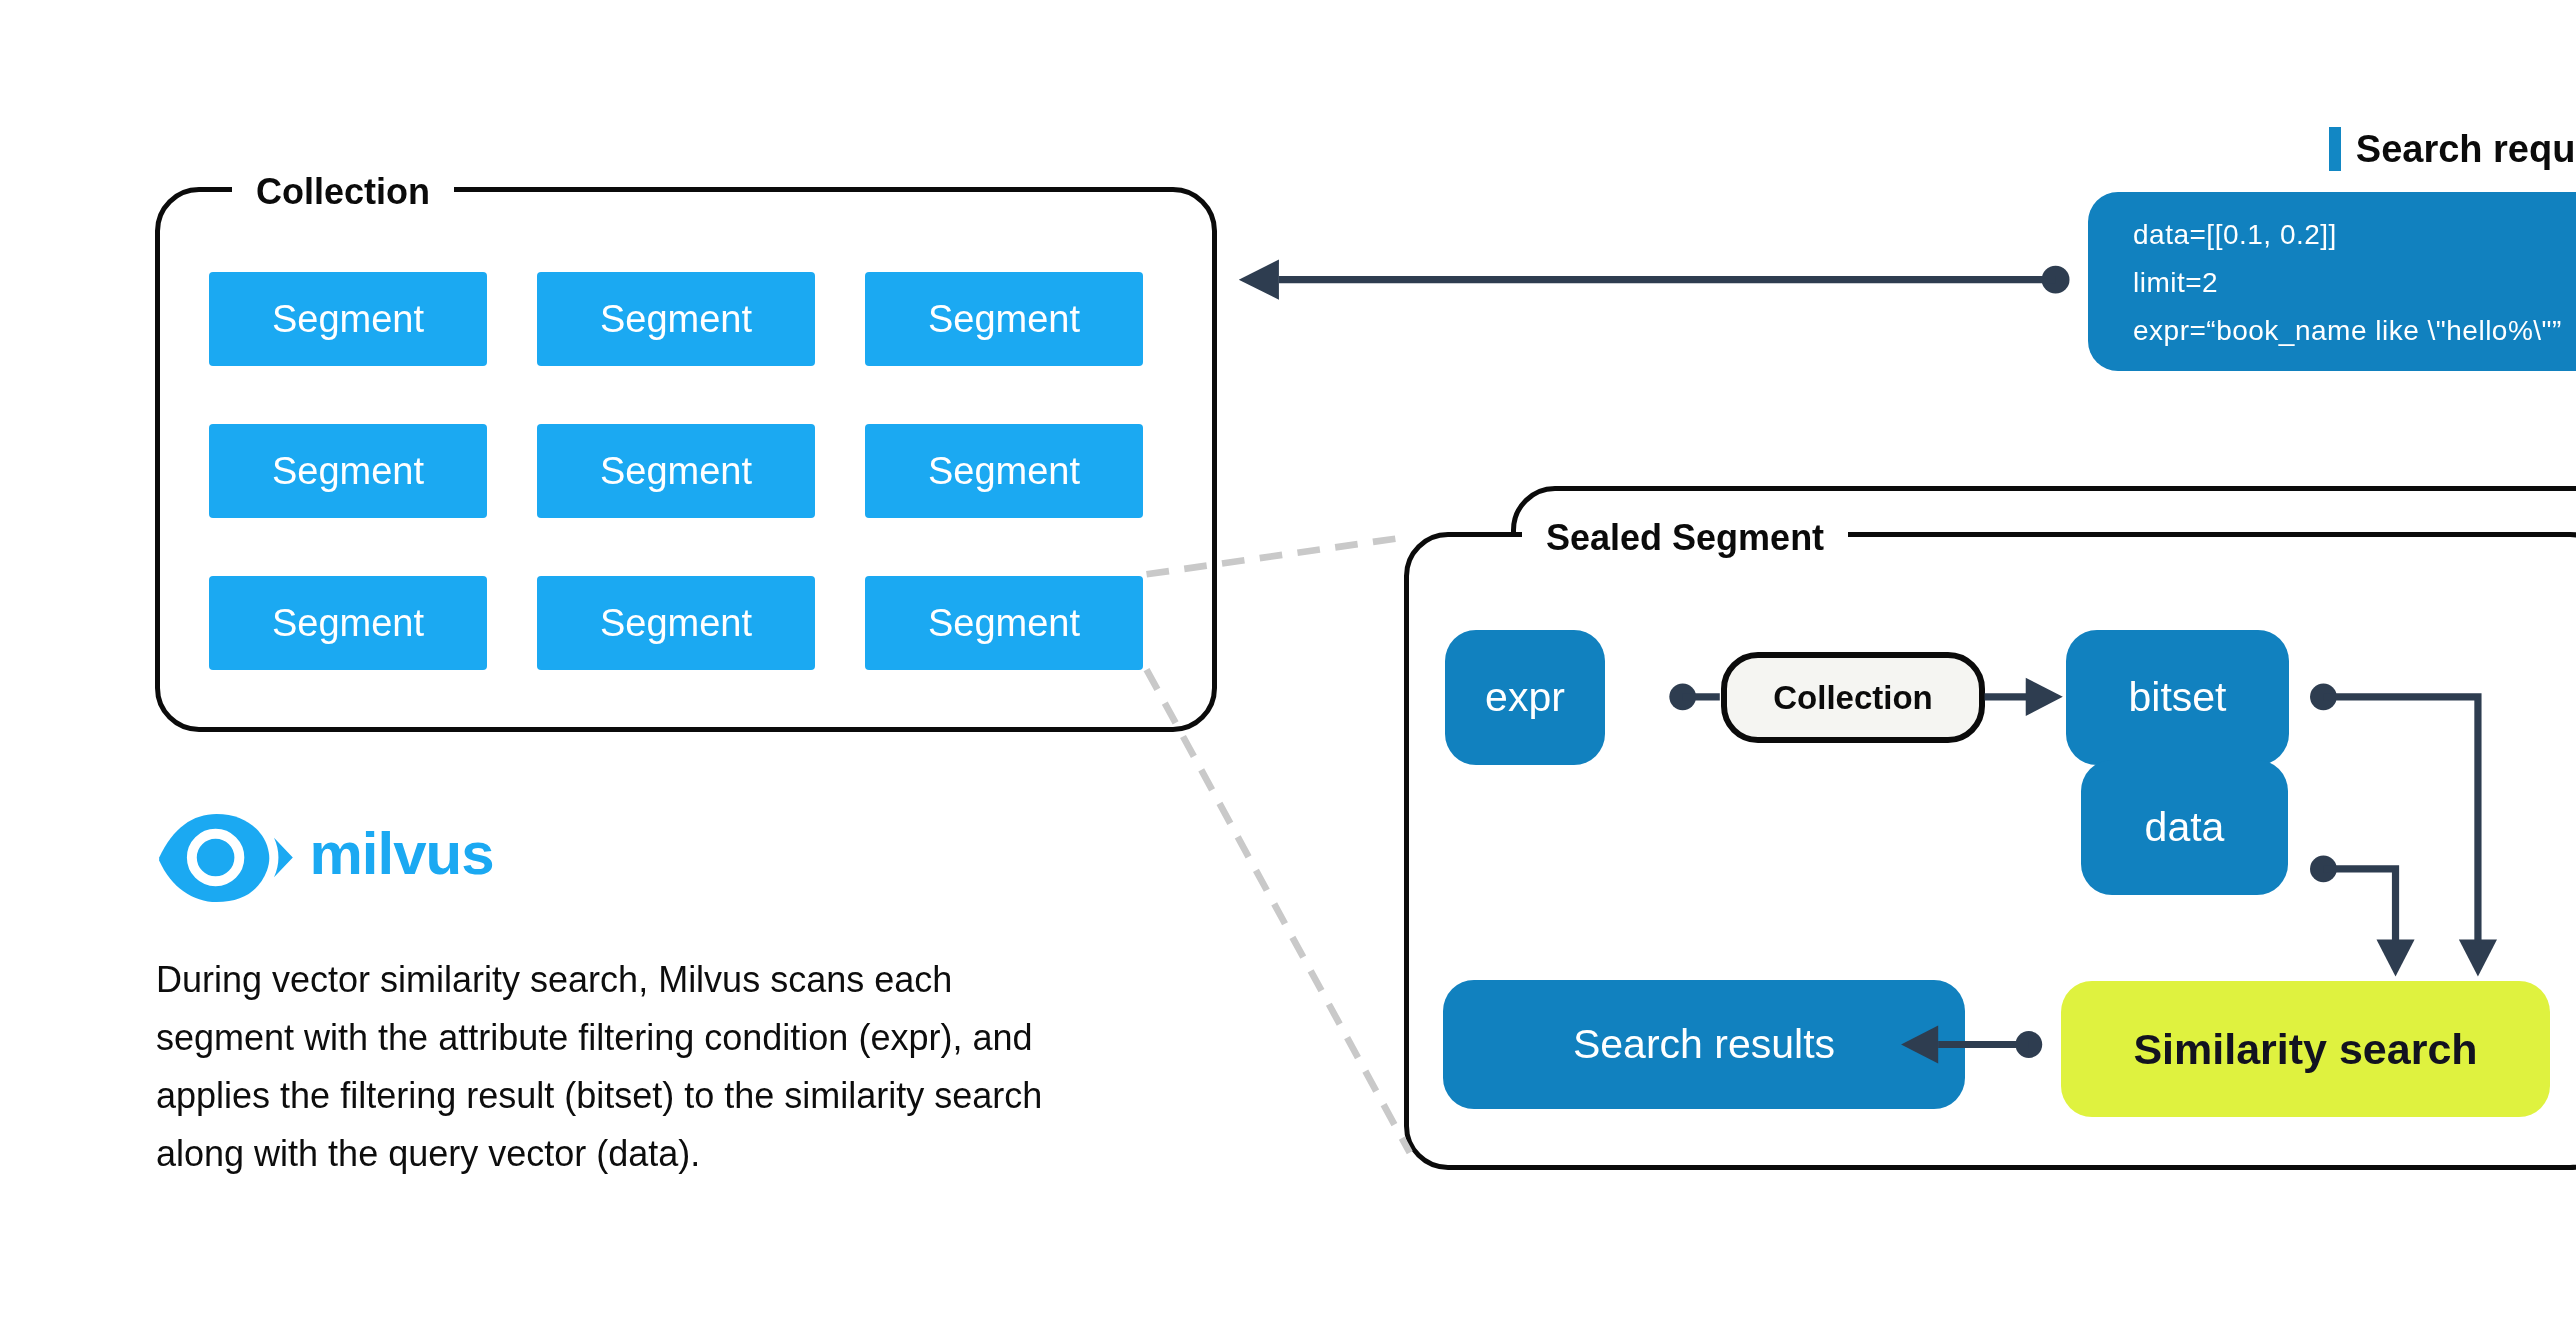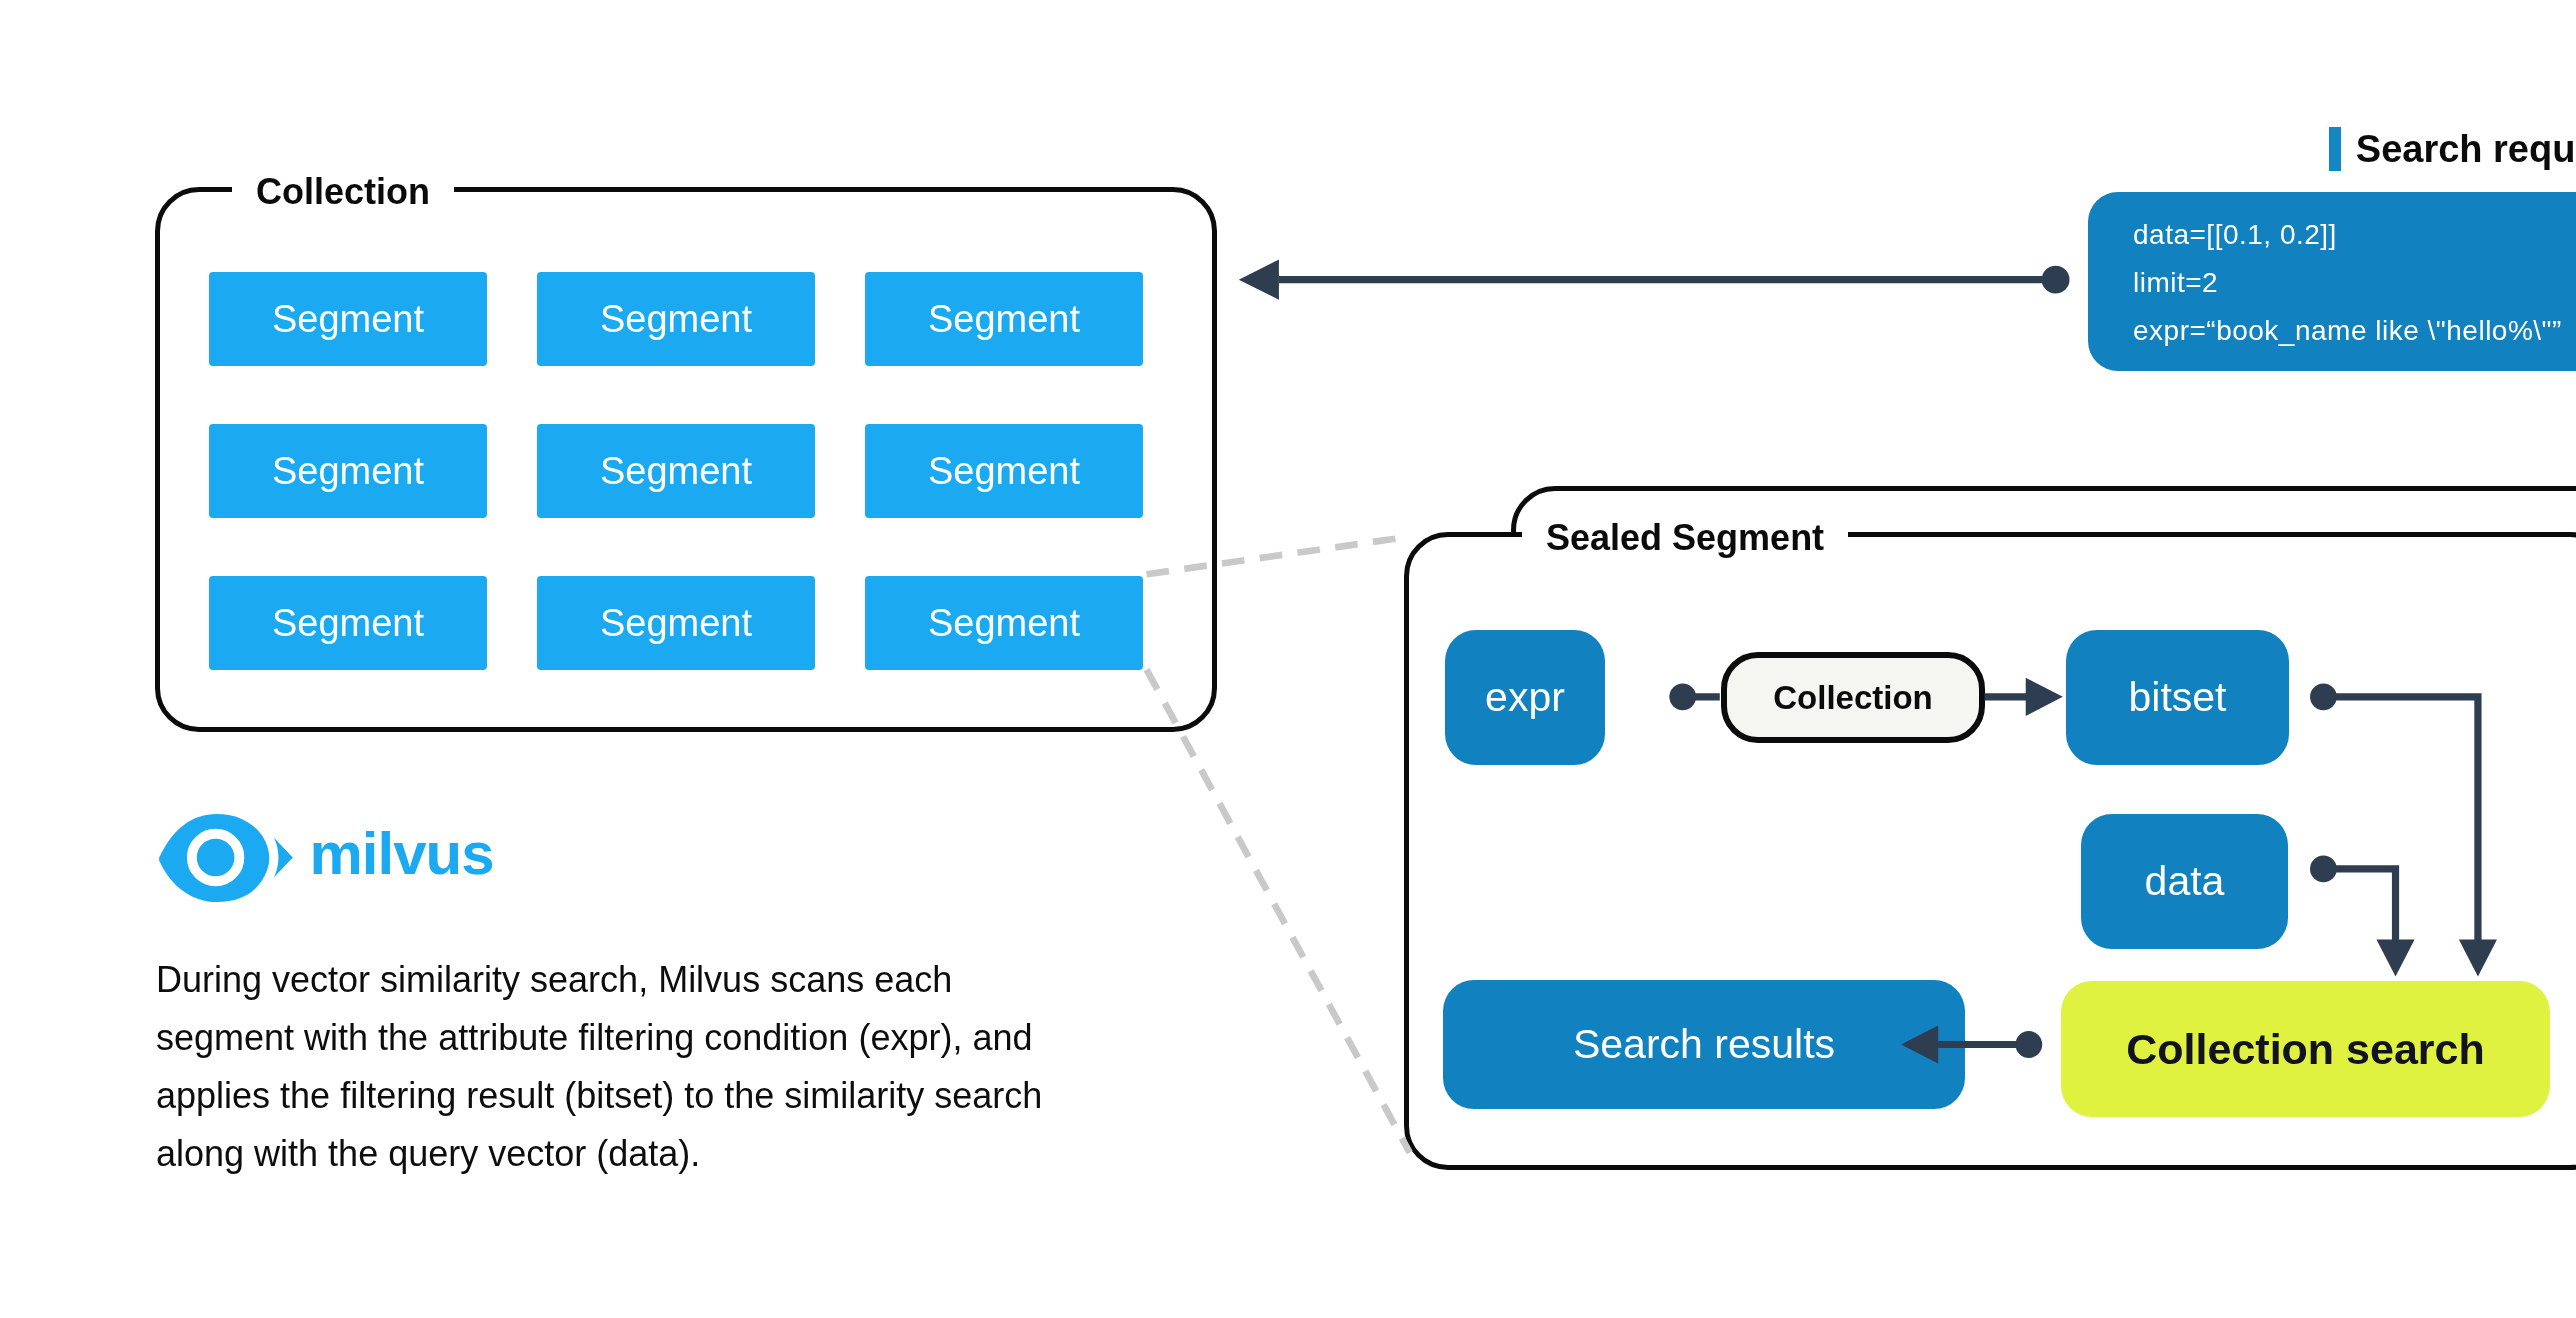--- a/index.html
+++ b/index.html
@@ -78,21 +78,21 @@
   }
   .legend-sealed{left:113px;top:-26px;}
 
   .node{
     position:absolute;background:var(--blue);color:#fff;border-radius:31px;
     display:flex;align-items:center;justify-content:center;
     font-size:41px;font-weight:500;white-space:nowrap;
   }
   .node-expr{left:1445px;top:630px;width:160px;height:135px;}
   .node-bitset{left:2066px;top:630px;width:223px;height:135px;}
-  .node-data{left:2081px;top:814px;width:207px;height:135px;}
+  .node-data{left:2081px;top:760px;width:207px;height:135px;}
   .node-results{left:1443px;top:980px;width:522px;height:129px;font-size:41px;}
   .node-indexfunc{
     position:absolute;left:1721px;top:652px;width:264px;height:91px;
     background:var(--index-func-fill);border:6.7px solid var(--ink);border-radius:37px;
     display:flex;align-items:center;justify-content:center;
     font-size:33px;font-weight:600;color:var(--ink);white-space:nowrap;
   }
   .node-similarity{
     position:absolute;left:2061px;top:981px;width:489px;height:136px;
     background:var(--chartreuse);border-radius:31px;
@@ -162,21 +162,21 @@
   <div class="sealed-back"></div>
   <div class="sealed-front">
     <div class="legend legend-sealed">Sealed Segment</div>
   </div>
 
   <div class="node node-expr">expr</div>
   <div class="node-indexfunc">Collection</div>
   <div class="node node-bitset">bitset</div>
   <div class="node node-data">data</div>
   <div class="node node-results">Search results</div>
-  <div class="node-similarity">Collection search</div>
+  <div class="node-similarity">Similarity search</div>
 
   <div class="brand">
     <svg width="139" height="99" viewBox="0 0 140 100" aria-hidden="true">
       <path fill="var(--cyan)" d="M4,50 C18,20 38,6 62,6 C90,6 108,22 113,38 C116,48 116,54 113,63 C106,82 90,95 62,95 C38,95 16,80 4,53 Z"></path>
       <circle cx="61" cy="50" r="24" fill="none" stroke="#ffffff" stroke-width="10"></circle>
       <path fill="var(--cyan)" d="M120,30 L139,50 L120,70 C126,57 126,43 120,30 Z"></path>
     </svg>
     <div class="wordmark">milvus</div>
   </div>
 

